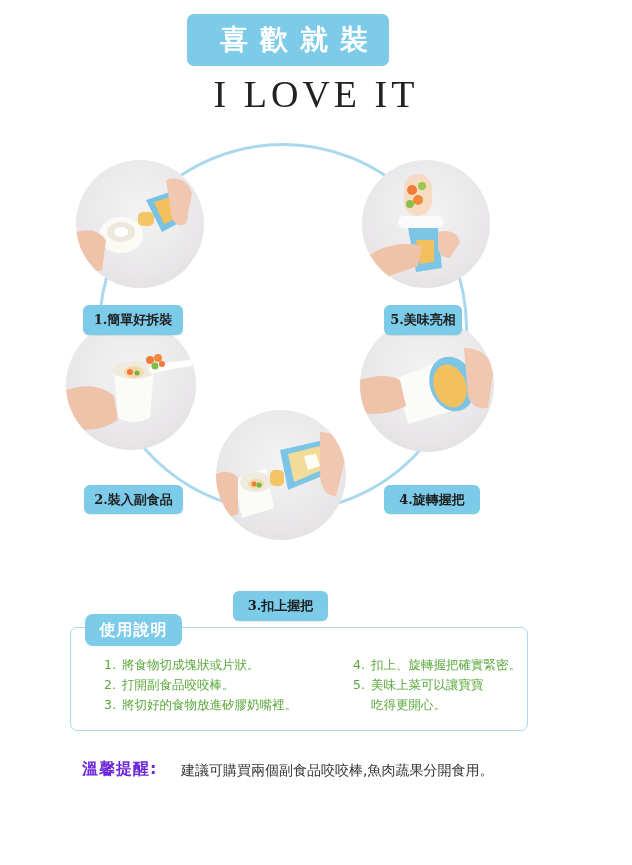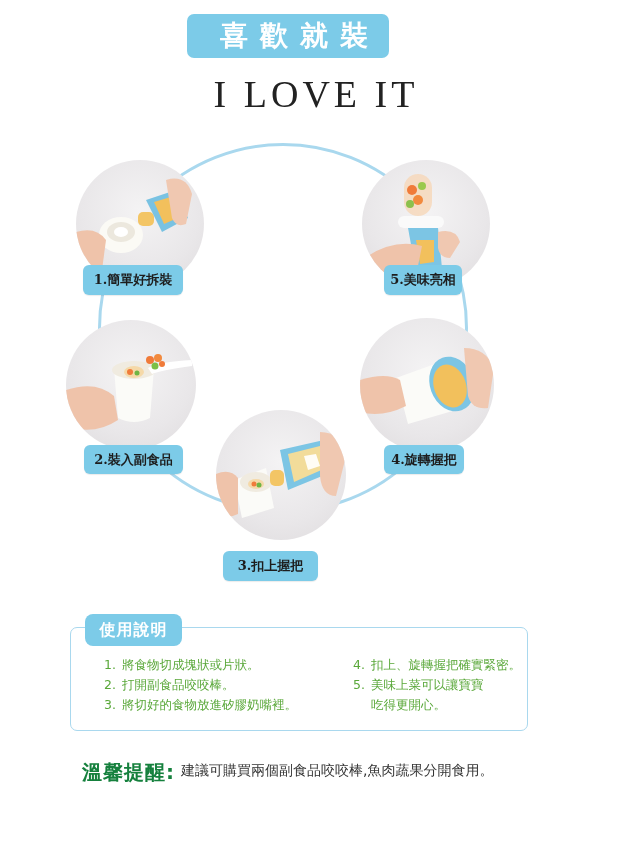--- a/index.html
+++ b/index.html
@@ -1,46 +1,46 @@
 <!DOCTYPE html>
 <html><head>
 <meta charset="utf-8">
 <style>
   html, body { margin: 0; padding: 0; background: #ffffff; }
   body { width: 632px; height: 865px; position: relative; overflow: hidden;
          font-family: "DejaVu Sans", "Liberation Sans", sans-serif; }
   .abs { position: absolute; }
 
   
-  .title-pill { left: 187px; top: 14px; width: 202px; height: 44px; background: #7ccbe8;
+  .title-pill { left: 187px; top: 14px; width: 202px; height: 52px; background: #7ccbe8;
     border-radius: 7px; color: #fff; font-size: 28px; font-weight: bold; letter-spacing: 12px;
     display: flex; align-items: center; justify-content: center; padding-left: 24px; box-sizing: border-box; }
   .subtitle { left: 0; top: 72px; width: 580px; text-align: center; font-family: "Liberation Serif", "DejaVu Serif", serif;
     font-size: 38px; color: #222; letter-spacing: 4px; }
 
   
   .ring { left: 98px; top: 143px; width: 370px; height: 370px; border: 3px solid #a9d8ee; border-radius: 50%; box-sizing: border-box; }
 
   
   .photo { border-radius: 50%; overflow: hidden; background: radial-gradient(circle at 50% 40%, #f4f3f4 0%, #e9e7e9 60%, #dedbdd 100%); }
   .photo svg { width: 100%; height: 100%; display: block; }
 
   
   .badge { background: #7ccbe8; border-radius: 6px; color: #1d1d1d; font-family: "DejaVu Serif", "Liberation Serif", serif;
-    font-weight: bold; font-size: 13px; display: flex; align-items: center; justify-content: center; box-shadow: 0 1px 1px rgba(0,0,0,0.08); }
+    font-weight: bold; font-size: 13px; display: flex; align-items: center; justify-content: center; box-shadow: 0 1px 1px rgba(0,0,0,0.08); margin-top: 40px; }
 
   
   .box { left: 70px; top: 627px; width: 458px; height: 104px; border: 1.5px solid #a9d8ee; border-radius: 7px; box-sizing: border-box; }
   .box-pill { left: 85px; top: 614px; width: 97px; height: 32px; background: #7ccbe8; border-radius: 8px; color: #fff;
     font-size: 16px; font-weight: bold; display: flex; align-items: center; justify-content: center; letter-spacing: 1px; }
   .inst { font-size: 12.5px; color: #5aa83a; line-height: 20px; white-space: nowrap; margin-left: 20px; }
   .inst .num { display: inline-block; width: 18px; }
 
   
-  .tip-label { left: 82px; top: 759px; color: #15803d; font-size: 20px; font-weight: bold; letter-spacing: 1px; }
+  .tip-label { left: 82px; top: 759px; color: #6d28d9; font-size: 16px; font-weight: bold; letter-spacing: 1px; }
   .tip-text { left: 181px; top: 762px; color: #333; font-size: 14px; white-space: nowrap; }
 </style>
 </head>
 <body>
 
 <div class="abs title-pill">喜歡就裝</div>
 <div class="abs subtitle" style="left:-4px;width:640px;">I LOVE IT</div>
 
 <div class="abs ring"></div>
 
@@ -110,22 +110,22 @@
     <path d="M72 44 L104 36 L110 58 L78 72 Z" fill="#f2dc9a"></path>
     <path d="M88 46 L100 44 L104 56 L92 60 Z" fill="#fffdf5"></path>
     <path d="M104 22 q22 0 26 24 l-10 40 q-14 0 -16 -20 z" fill="#f0c8b1"></path>
     <path d="M0 64 q14 -6 22 4 l0 36 q-12 6 -22 0 z" fill="#efc3aa"></path>
   </svg>
 </div>
 
 <div class="abs badge" style="left:83px;top:265px;width:100px;height:30px;">1.簡單好拆裝</div>
 <div class="abs badge" style="left:384px;top:265px;width:78px;height:30px;">5.美味亮相</div>
 <div class="abs badge" style="left:84px;top:445px;width:99px;height:29px;">2.裝入副食品</div>
-<div class="abs badge" style="left:384px;top:445px;width:80px;height:29px;">4.旋轉握把</div>
-<div class="abs badge" style="left:223px;top:551px;width:95px;height:30px;">3.扣上握把</div>
+<div class="abs badge" style="left:384px;top:445px;width:96px;height:29px;">4.旋轉握把</div>
+<div class="abs badge" style="left:233px;top:551px;width:95px;height:30px;">3.扣上握把</div>
 
 <div class="abs box"></div>
 <div class="abs box-pill">使用說明</div>
 
 <div class="abs" style="left:84px;top:655px;">
   <div class="inst">
     <span class="num">1.</span><span>將食物切成塊狀或片狀。</span>
   </div>
   <div class="inst">
     <span class="num">2.</span><span>打開副食品咬咬棒。</span>

